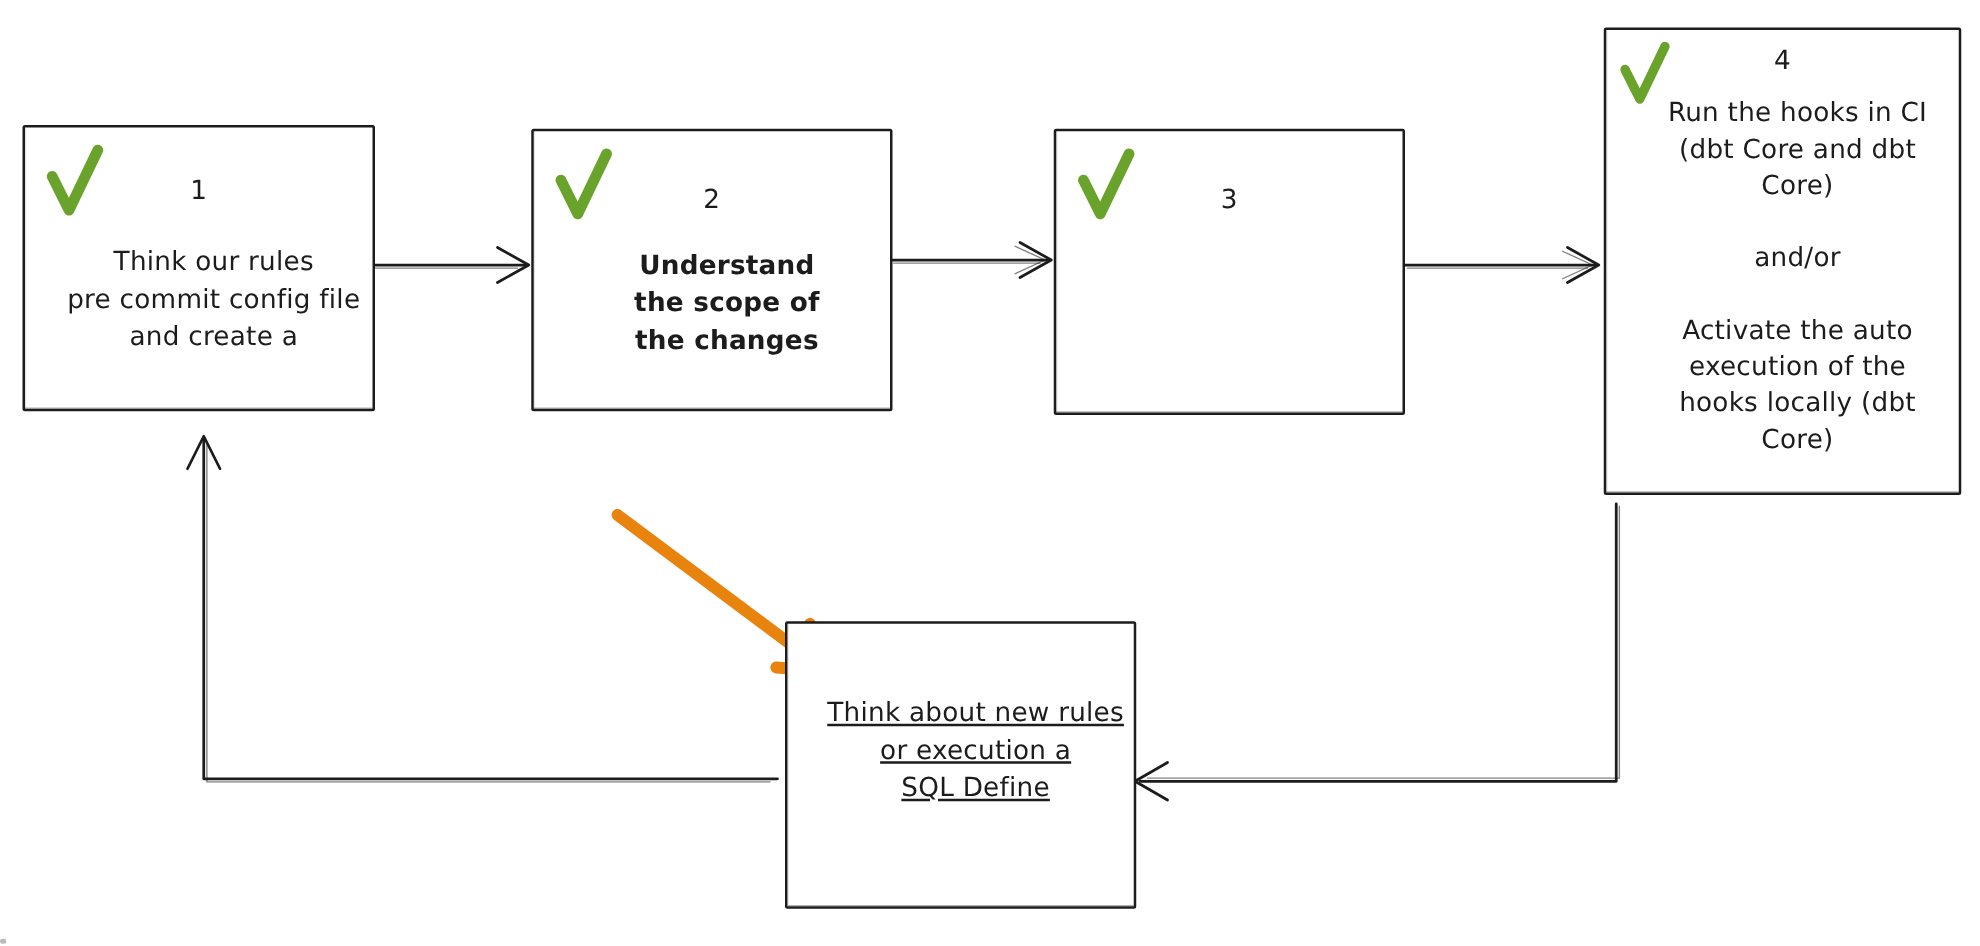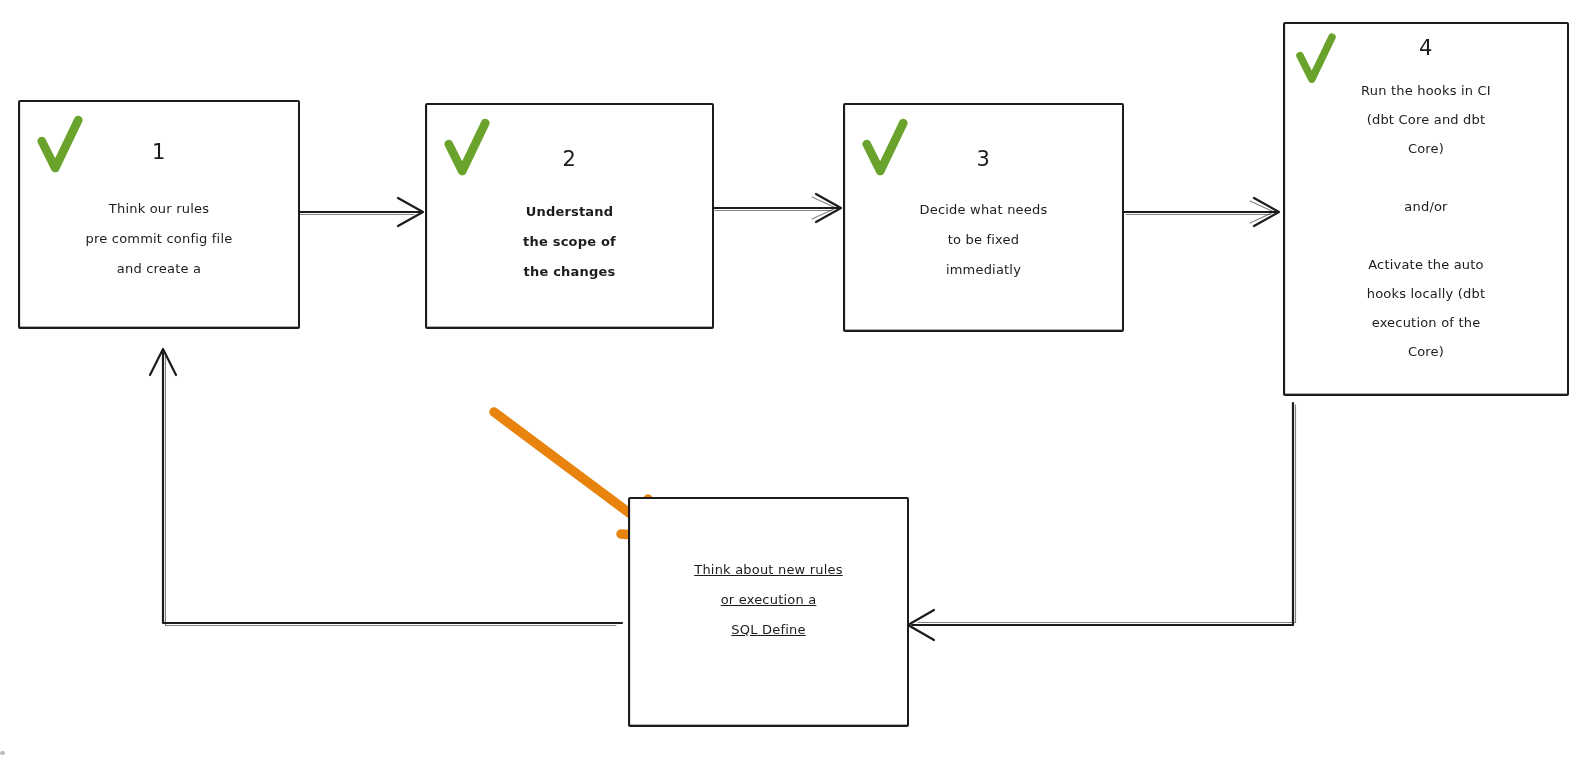--- a/index.html
+++ b/index.html
@@ -22,22 +22,22 @@
   .n4{left:1283px;top:22px;  width:282px; height:370px;}
   .n5{left:628px; top:497px; width:277px; height:226px;}
   .check{position:absolute; left:16px; top:12px; width:48px; height:62px;}
   .n4 .check{left:10px; top:6px; width:42px; height:58px;}
   .num{
     position:absolute; left:0; width:100%; text-align:center;
     font-size:21px; letter-spacing:.4px;
   }
   .n1 .num{top:38px;} .n2 .num{top:42px;} .n3 .num{top:42px;} .n4 .num{top:12px;}
   .body{
-    position:absolute; left:0; width:100%; text-align:center;
-    font-size:13px; line-height:30px; letter-spacing:.2px; white-space:nowrap;
+    position:absolute; left:12px; width:100%; text-align:center;
+    font-size:21px; line-height:30px; letter-spacing:.2px; white-space:nowrap;
   }
   .n1 .body{top:92px;} .n2 .body{top:92px;font-weight:bold;} .n3 .body{top:90px;}
   .n4 .body{top:52px; line-height:29px;}
   .n5 .body{top:56px;text-decoration:underline;}
   svg.connectors{position:absolute; left:0; top:0; width:1584px; height:757px; pointer-events:none;}
   .arrow{stroke:var(--ink); stroke-width:2.2; fill:none; stroke-linecap:round; stroke-linejoin:round;}
   .arrow-dup{stroke:var(--ink); stroke-width:1.1; fill:none; opacity:.55; stroke-linecap:round;}
   .orange{stroke:var(--accent); stroke-width:9.5; fill:none; stroke-linecap:round; stroke-linejoin:round;}
   .speck{position:absolute; left:0px; top:751px; width:5px; height:4px; background:#b9bcc0; border-radius:2px;}
 </style>
@@ -103,42 +103,37 @@
         <div>the scope of</div>
         <div>the changes</div>
       </div>
   </div>
 
   <div class="node n3">
     <svg class="check" viewBox="0 0 50 64">
       <path d="M6,28 L20,56 L44,6" fill="none" stroke="var(--check)" stroke-width="9" stroke-linecap="round" stroke-linejoin="round"></path>
     </svg>
     <div class="num">3</div>
-    <div class="body">
-        <div>Decide what needs</div>
-        <div>to be fixed</div>
-        <div>immediatly</div>
-      </div>
   </div>
 
   <div class="node n4">
     <svg class="check" viewBox="0 0 50 64">
       <path d="M6,28 L20,56 L44,6" fill="none" stroke="var(--check)" stroke-width="9" stroke-linecap="round" stroke-linejoin="round"></path>
     </svg>
     <div class="num">4</div>
     <div class="body">
         <div>Run the hooks in CI</div>
         <div>(dbt Core and dbt</div>
         <div>Core)</div>
         <div>&nbsp;</div>
         <div>and/or</div>
         <div>&nbsp;</div>
         <div>Activate the auto</div>
+        <div>execution of the</div>
         <div>hooks locally (dbt</div>
-        <div>execution of the</div>
         <div>Core)</div>
       </div>
   </div>
 
   <div class="node n5">
     <div class="body">
         <div>Think about new rules</div>
         <div>or execution a</div>
         <div>SQL Define</div>
       </div>

